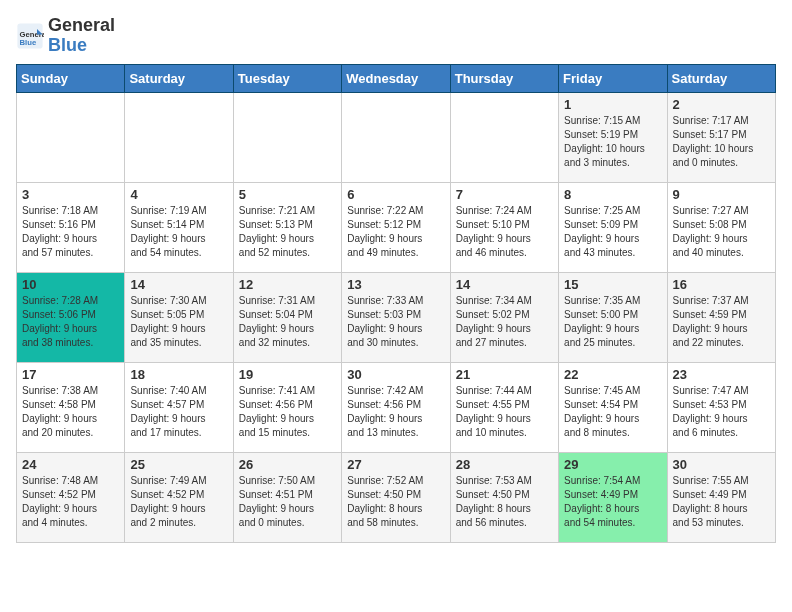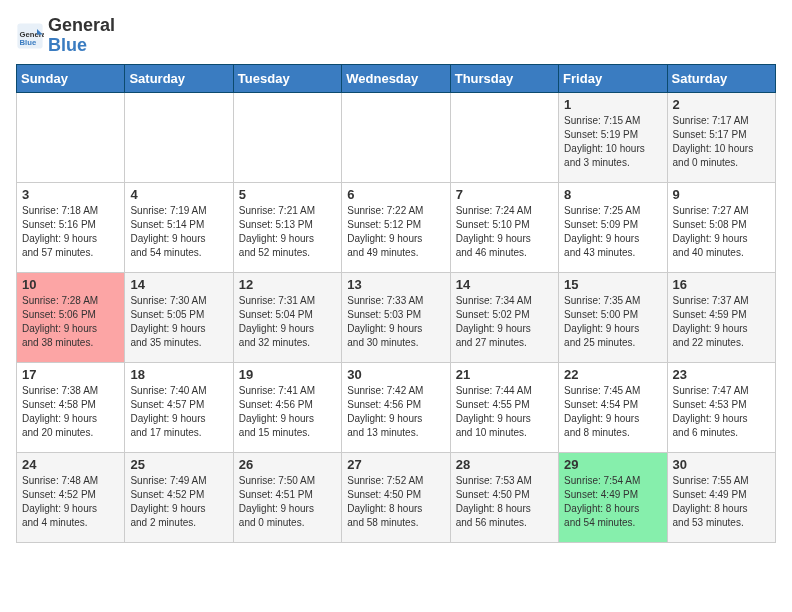--- a/index.html
+++ b/index.html
@@ -193,21 +193,21 @@
         </td>
         <td style="background: rgb(255, 255, 255);">
           <span class="day-num">9</span>
           <div class="day-info" style="white-space: pre-line;">Sunrise: 7:27 AM
 Sunset: 5:08 PM
 Daylight: 9 hours
 and 40 minutes.</div>
         </td>
       </tr>
       <tr>
-        <td style="background: #fca5a5;">
+        <td style="background: #14b8a6;">
           <span class="day-num">10</span>
           <div class="day-info" style="white-space: pre-line;">Sunrise: 7:28 AM
 Sunset: 5:06 PM
 Daylight: 9 hours
 and 38 minutes.</div>
         </td>
         <td style="background: rgb(245, 245, 245);">
           <span class="day-num">14</span>
           <div class="day-info" style="white-space: pre-line;">Sunrise: 7:30 AM
 Sunset: 5:05 PM

